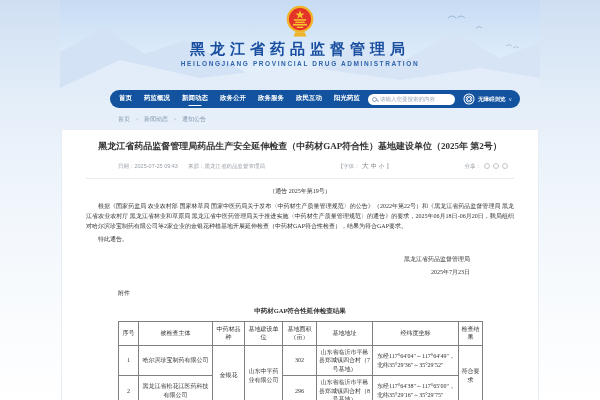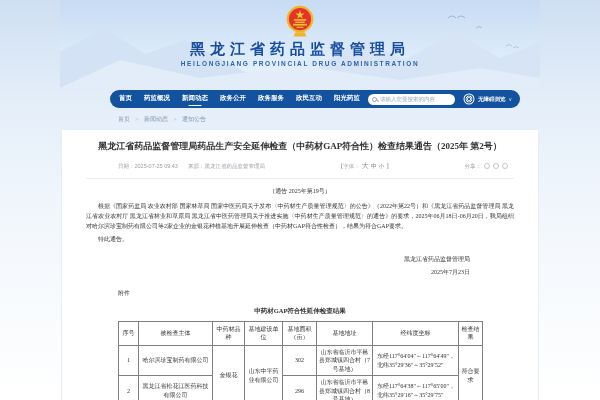--- a/index.html
+++ b/index.html
@@ -137,21 +137,21 @@
 
   <div class="breadcrumb">
     <span class="crumb">首页</span>
     <span class="crumb-sep">＞</span>
     <span class="crumb">新闻动态</span>
     <span class="crumb-sep">＞</span>
     <span class="crumb">通知公告</span>
   </div>
 
   <div class="card">
-    <div class="article-title">黑龙江省药品监督管理局药品生产安全延伸检查（中药材GAP符合性）检查结果通告（2025年 第2号）</div>
+    <div class="article-title">黑龙江省药品监督管理局药品生产安全延伸检查（中药材GAP符合性）基地建设单位（2025年 第2号）</div>
 
     <div class="meta">
       <div class="left">
         <span>
           <span>日期：</span><span>2025-07-25 09:43</span>
         </span>
         <span>
           <span>来源：</span><span>黑龙江省药品监督管理局</span>
         </span>
       </div>

